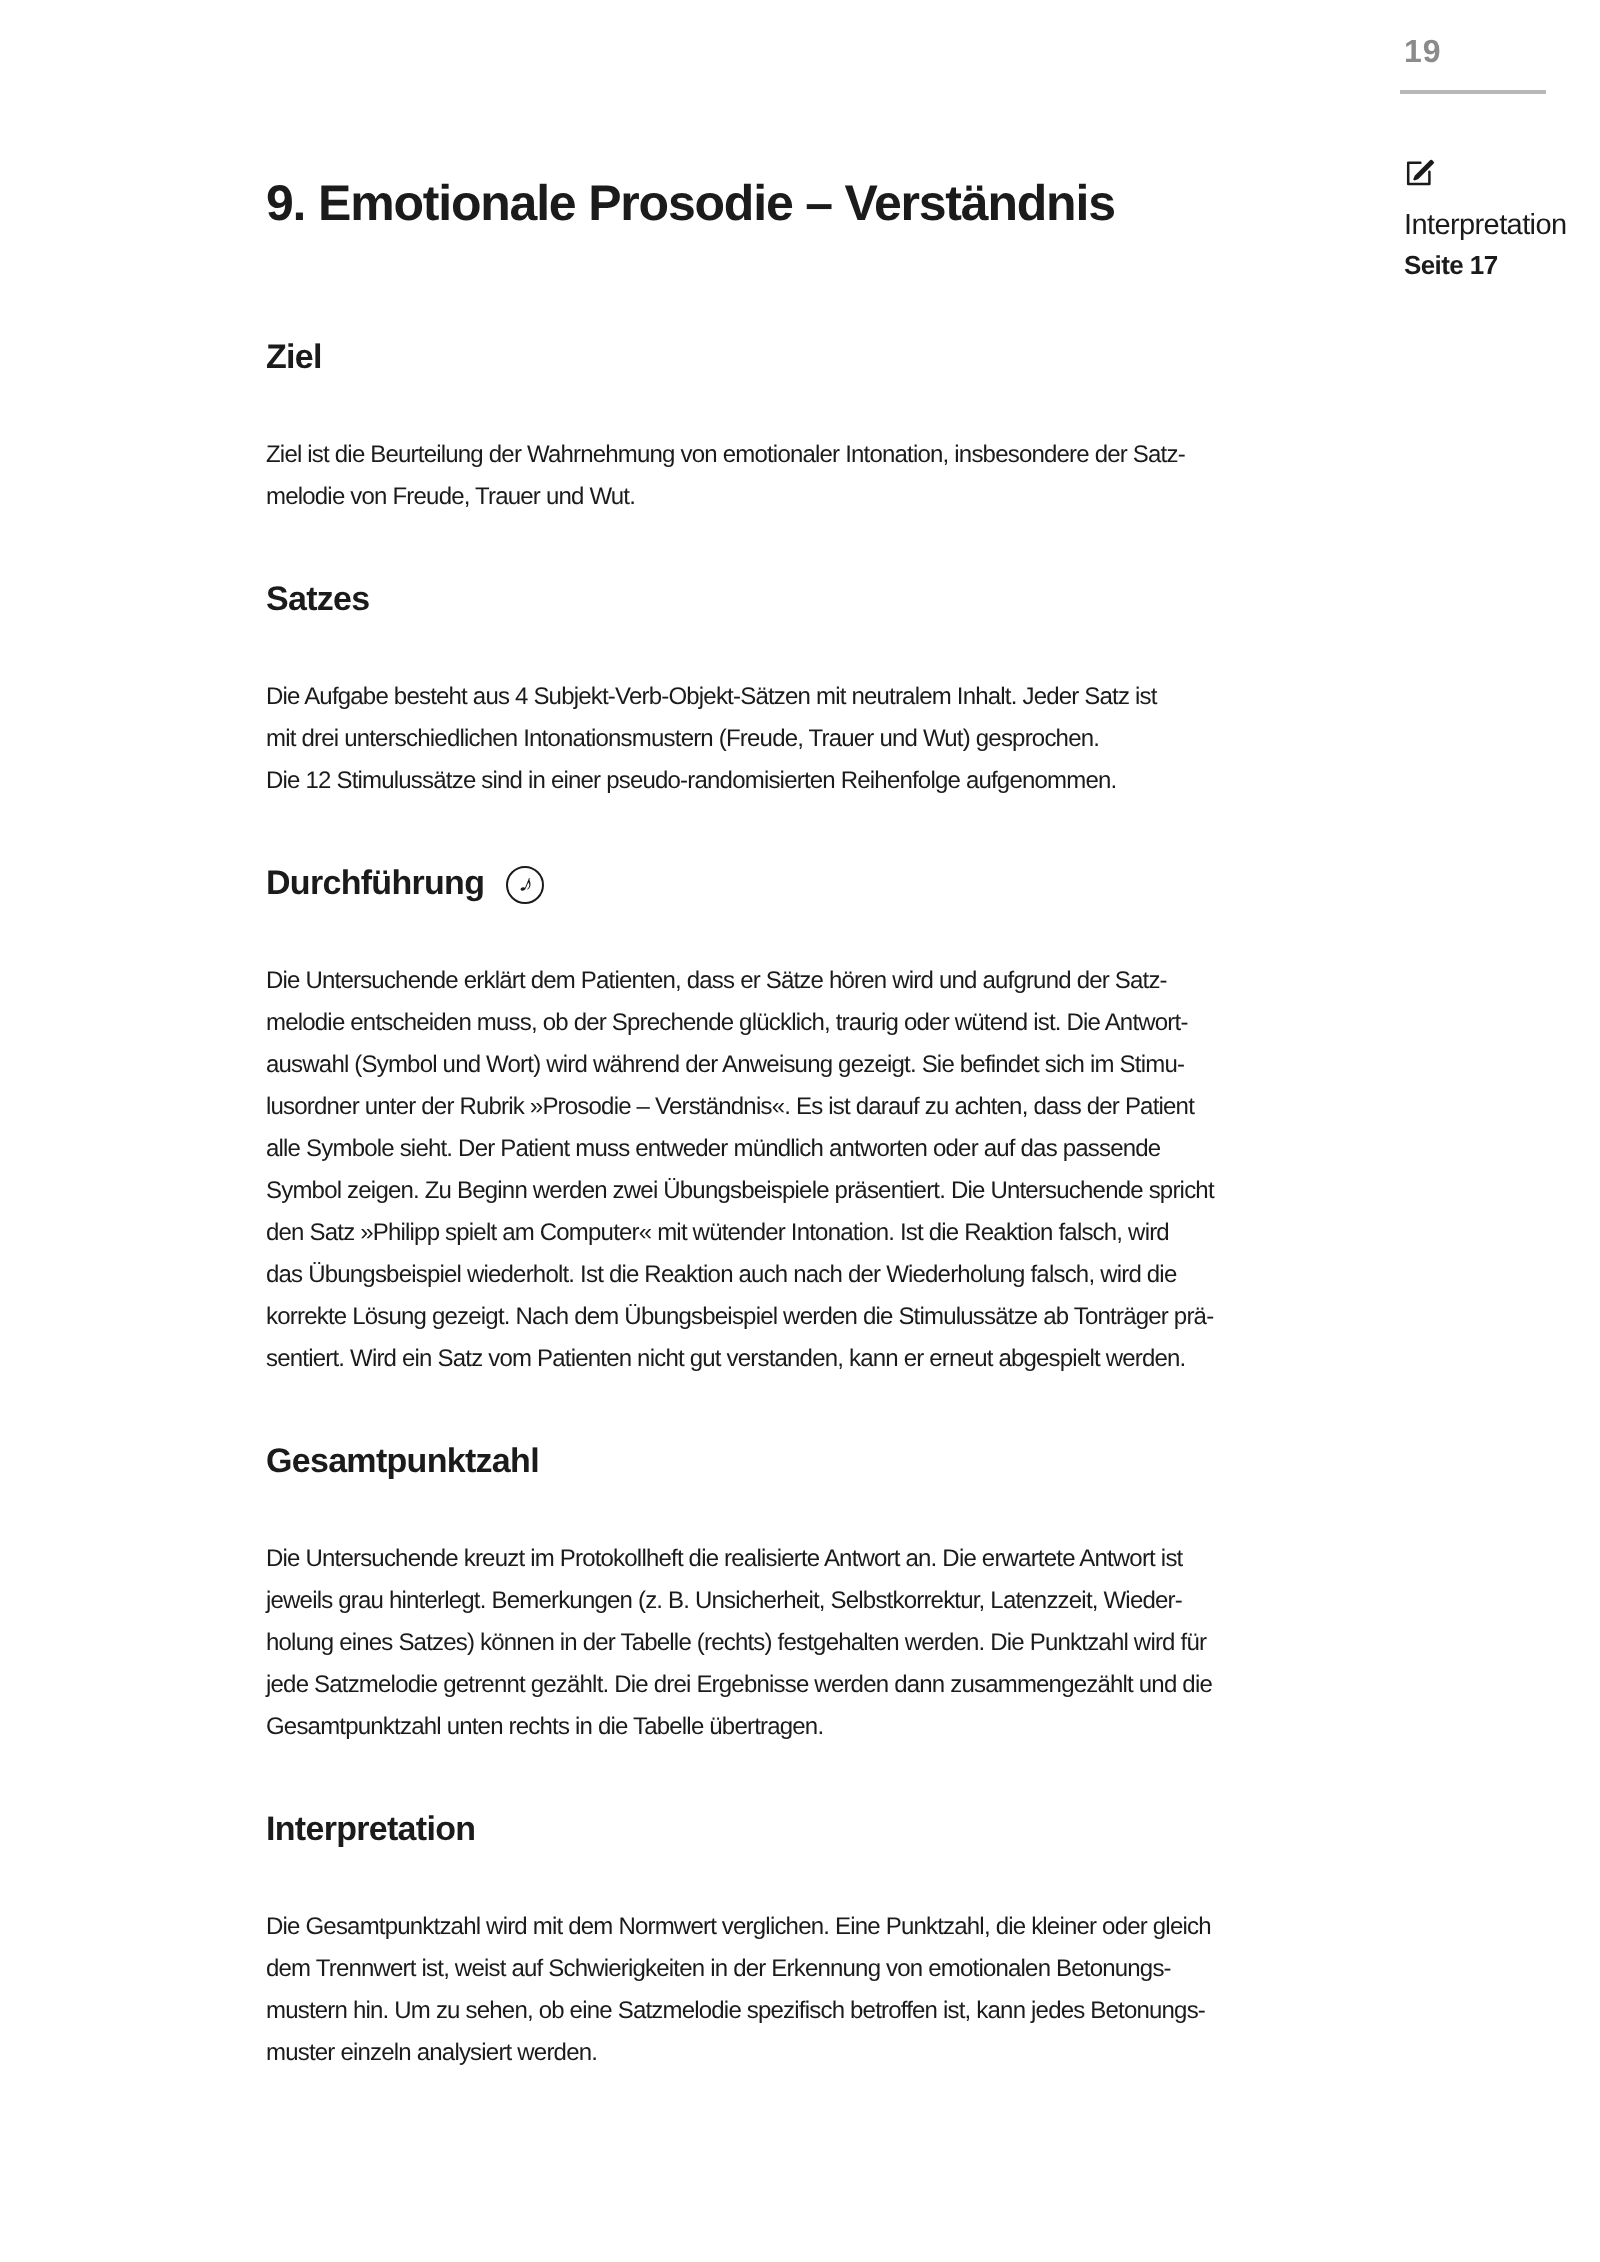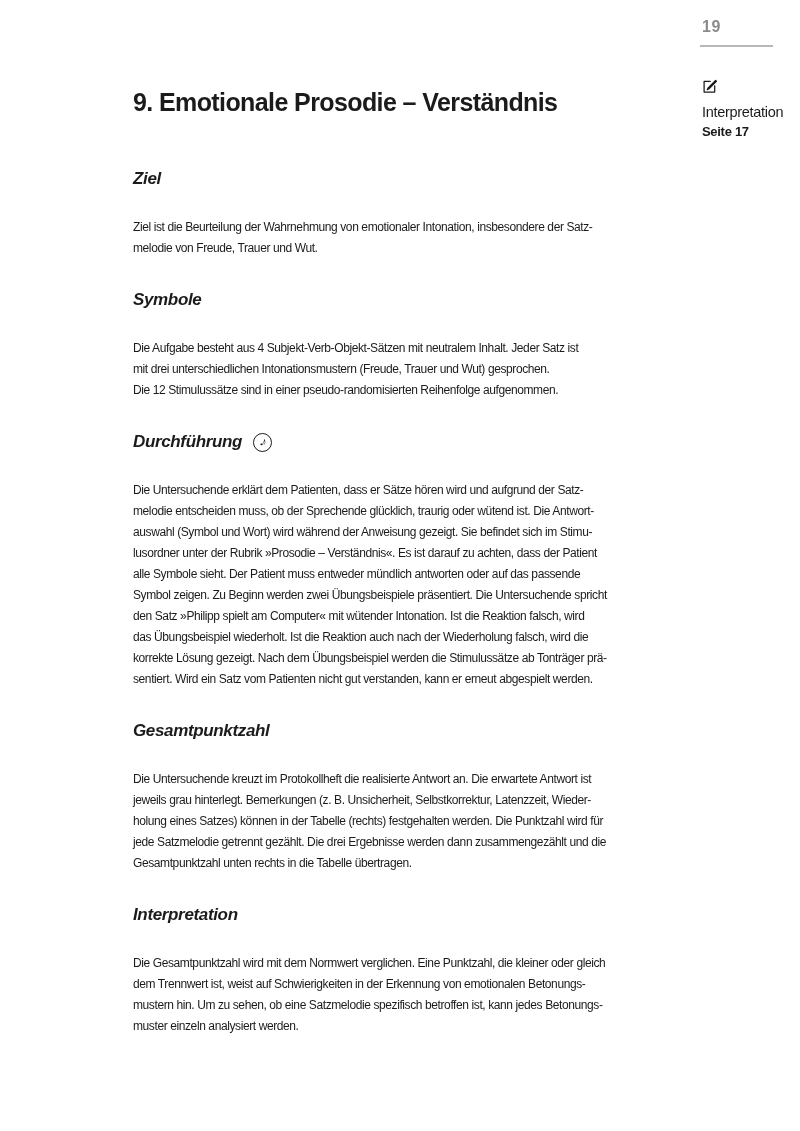--- a/index.html
+++ b/index.html
@@ -23,21 +23,21 @@
 
   
   .main-col { position: absolute; left: 133px; top: 88px; width: 562px; }
   h1.doc-title {
     margin: 0; font-size: 25px; font-weight: bold; letter-spacing: -0.6px; line-height: 28px;
   }
   .section { margin-top: 31px; }
   .section.first { margin-top: 53px; }
   .section h2 {
     margin: 0; font-size: 17px; font-weight: bold; letter-spacing: -0.35px; line-height: 20px;
-    display: flex; align-items: center; gap: 11px; font-style: italic;
+    display: flex; align-items: center; gap: 11px;
   }
   .section p.body {
     margin: 28px 0 0 0; font-size: 12px; line-height: 21px; letter-spacing: -0.4px;
     white-space: pre-line;
   }
   .audio-icon {
     display: inline-flex; align-items: center; justify-content: center;
     width: 19px; height: 19px; border: 1.6px solid #1b1b1b; border-radius: 50%;
     box-sizing: border-box; font-weight: normal;
   }
@@ -68,21 +68,21 @@
 
     <h1 class="doc-title">9. Emotionale Prosodie – Verständnis</h1>
 
     <div class="section first">
       <h2>Ziel</h2>
       <p class="body">Ziel ist die Beurteilung der Wahrnehmung von emotionaler Intonation, insbesondere der Satz-
 melodie von Freude, Trauer und Wut.</p>
     </div>
 
     <div class="section">
-      <h2>Symbole</h2>
+      <h2>Satzes</h2>
       <p class="body">Die Aufgabe besteht aus 4 Subjekt-Verb-Objekt-Sätzen mit neutralem Inhalt. Jeder Satz ist
 mit drei unterschiedlichen Intonationsmustern (Freude, Trauer und Wut) gesprochen.
 Die 12 Stimulussätze sind in einer pseudo-randomisierten Reihenfolge aufgenommen.</p>
     </div>
 
     <div class="section">
       <h2>
         <span>Durchführung</span>
         <span class="audio-icon">
             <span>♪</span>

